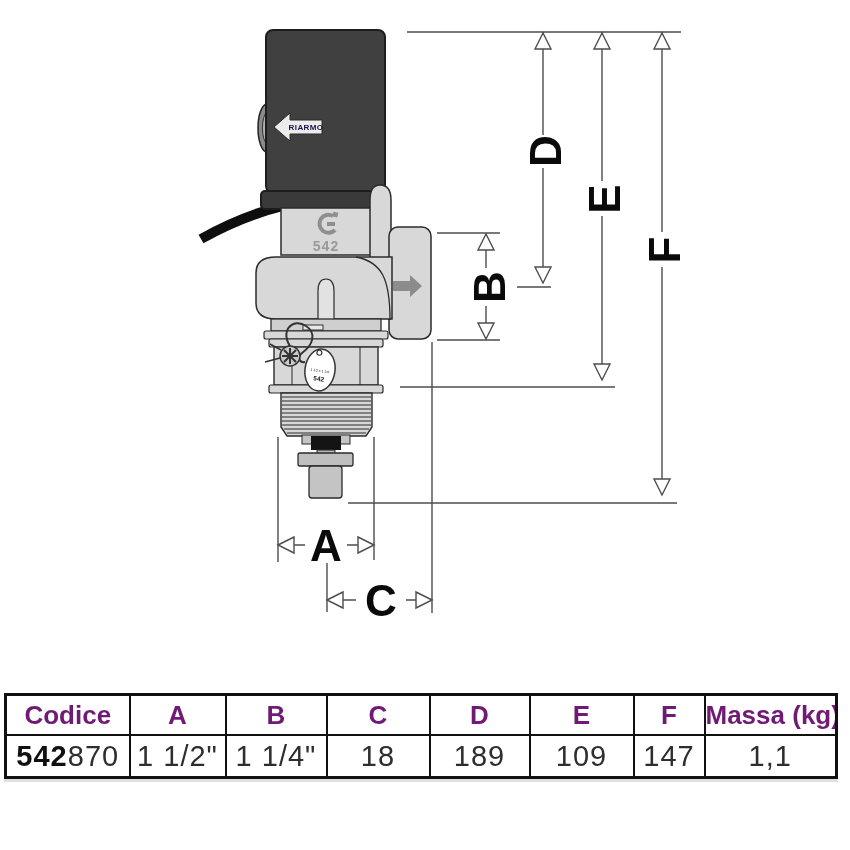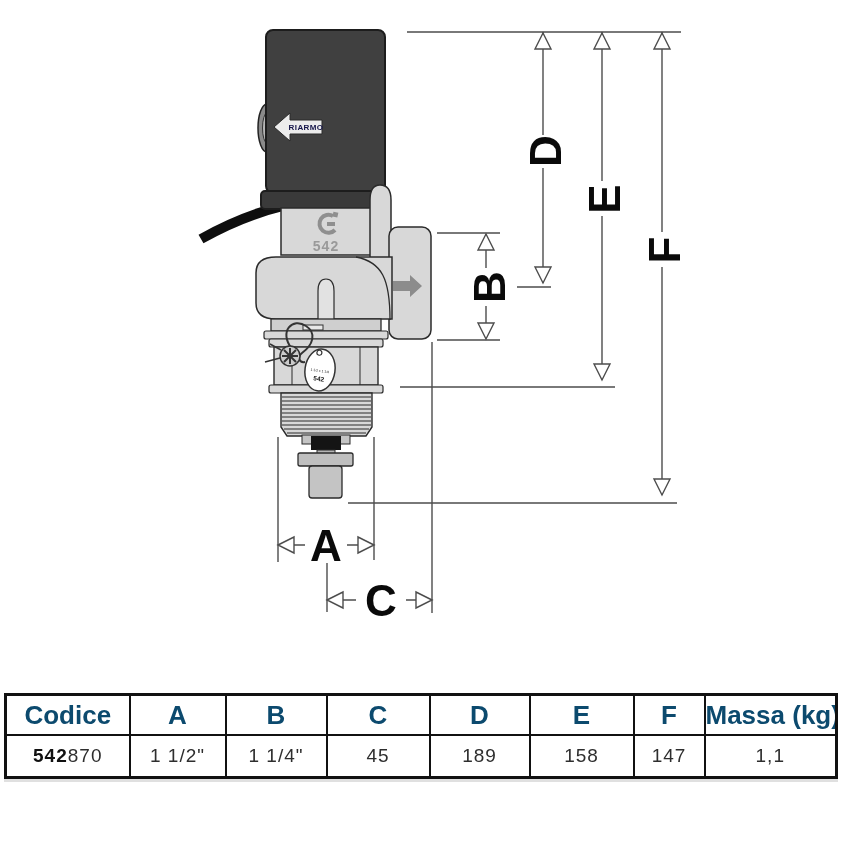--- a/index.html
+++ b/index.html
@@ -3,24 +3,24 @@
 <meta charset="utf-8">
 <style>
   html,body{margin:0;padding:0;background:#fff;}
   body{width:850px;height:850px;position:relative;font-family:"Liberation Sans",sans-serif;}
   .stage{position:absolute;left:0;top:0;width:850px;height:668px;}
   svg{position:absolute;left:0;top:0;}
   .dim-letter{font-family:"Liberation Sans",sans-serif;font-weight:bold;font-size:44px;fill:#0a0a0a;}
   .spec-table{position:absolute;left:4px;top:693px;width:831px;border-collapse:collapse;
               table-layout:fixed;background:#fff;box-shadow:0 3px 0 rgba(0,0,0,0.12);}
   .spec-table td,.spec-table th{border:2px solid #111;text-align:center;vertical-align:middle;
-              padding:0;color:#0c4a6e;overflow:hidden;white-space:nowrap;}
+              padding:0;color:#701a75;overflow:hidden;white-space:nowrap;}
   .spec-table{border:3px solid #111;}
   .spec-table th{font-size:26px;font-weight:bold;height:38px;}
-  .spec-table td{font-size:19px;font-weight:normal;height:40px;color:#2e2e2e;letter-spacing:1px;}
+  .spec-table td{font-size:29px;font-weight:normal;height:40px;color:#2e2e2e;letter-spacing:1px;}
   .code-bold{font-weight:bold;color:#111;}
   col.c-codice{width:124px}col.c-a{width:96px}col.c-b{width:101px}col.c-c{width:103px}
   col.c-d{width:100px}col.c-e{width:104px}col.c-f{width:71px}col.c-massa{width:132px}
 </style>
 </head>
 <body>
 
 <div class="stage">
 
 <svg width="850" height="690" viewBox="0 0 850 690">
@@ -164,22 +164,22 @@
       <th>E</th>
       <th>F</th>
       <th>Massa (kg)</th>
     </tr>
   </thead>
   <tbody>
     <tr>
       <td><span class="code-bold">542</span><span>870</span></td>
       <td>1 1/2"</td>
       <td>1 1/4"</td>
-      <td>45</td>
+      <td>18</td>
       <td>189</td>
-      <td>158</td>
+      <td>109</td>
       <td>147</td>
       <td>1,1</td>
     </tr>
   </tbody>
 </table>
 
 </div>
 
 </body></html>

